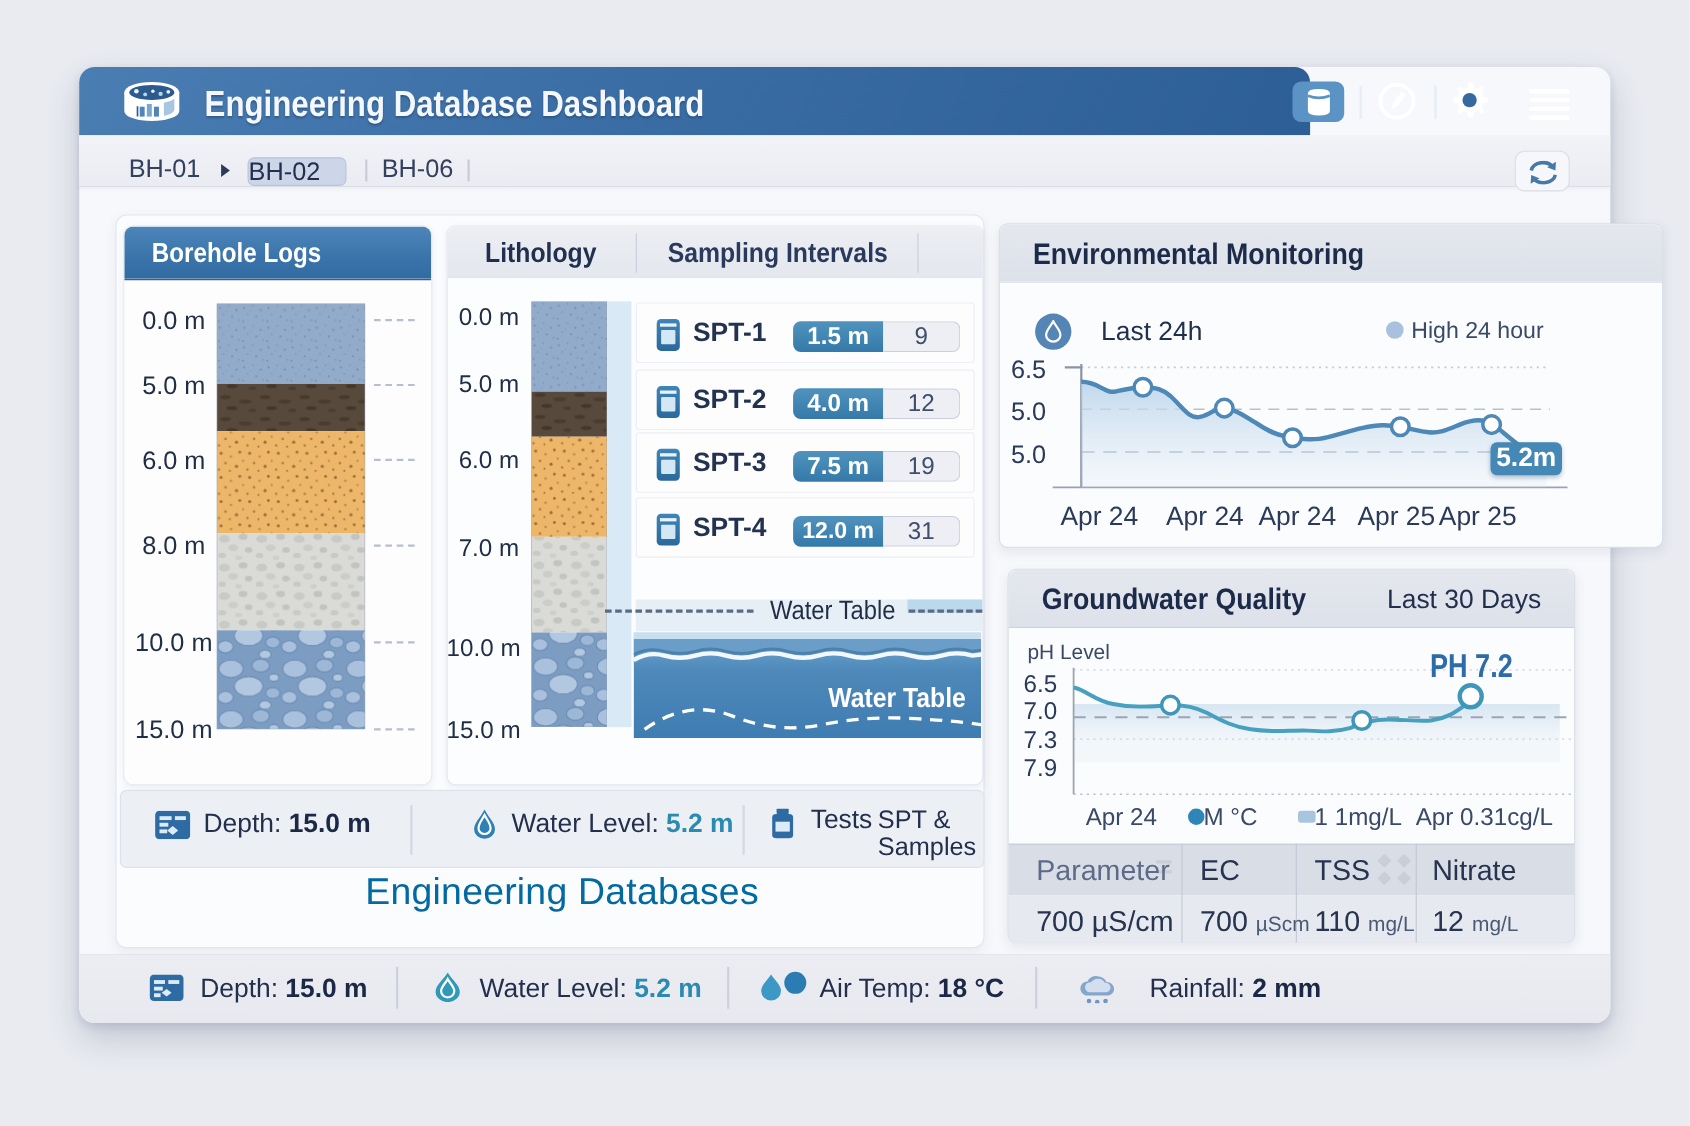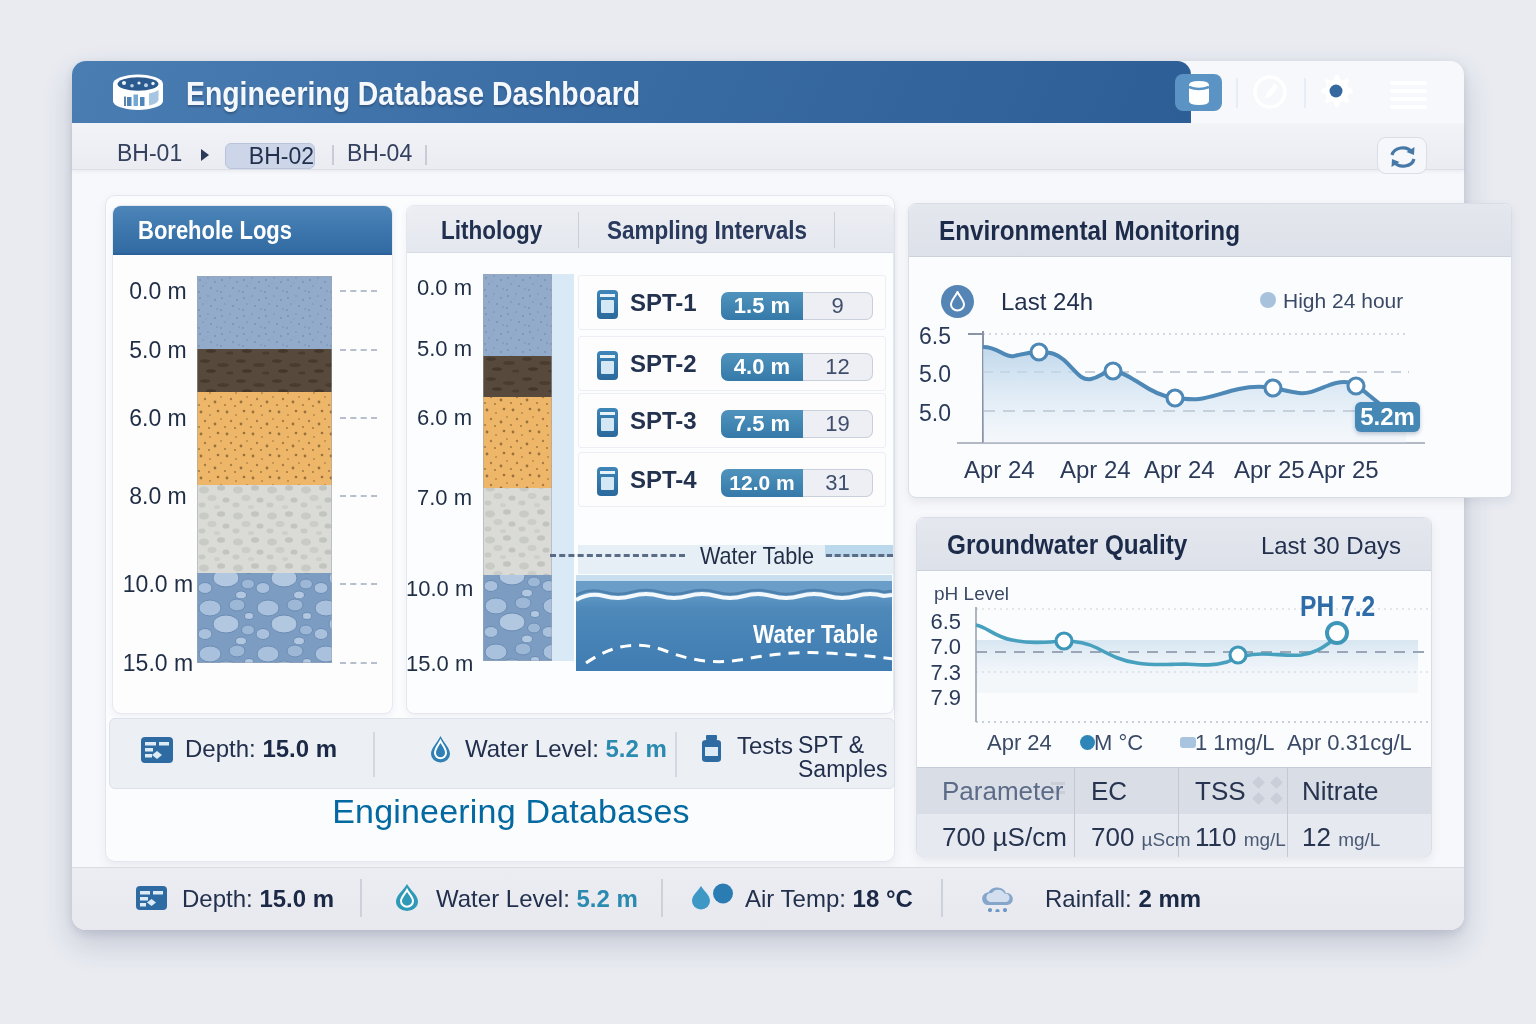--- a/index.html
+++ b/index.html
@@ -31,21 +31,21 @@
   #crumbs {
     position:absolute; left:0; top:62px; width:1392px; height:47px;
     background:linear-gradient(180deg,#f2f3f7,#eaecf2);
     border-bottom:1px solid #dcdfe7; box-shadow:0 2px 3px rgba(80,95,125,.07);
   }
   .crumb { position:absolute; top:17px; font-size:23px; color:#33415e; }
   .csep { position:absolute; top:22px; width:2px; height:20px; background:#c7ccd8; }
   #chip {
     position:absolute; left:153px; top:20px; width:90px; height:26px; border-radius:6px;
     background:#ccd6e8; border:1px solid #b9c4da; font-size:23px; color:#22304d;
-    text-align:right; line-height:24px; font-weight:500;
+    text-align:left; line-height:24px; font-weight:500;
   }
   #refresh {
     position:absolute; left:1305px; top:14px; width:50px; height:37px; border-radius:9px;
     background:#f6f7fa; border:1px solid #d9dde5;
   }
   
   #leftgroup {
     position:absolute; left:33px; top:134px; width:790px; height:667px;
     background:#fbfcfe; border:1px solid #e3e6ee; border-radius:10px;
     box-shadow:0 4px 10px rgba(70,85,120,.08);
@@ -172,21 +172,21 @@
     </div>
   </div>
 
   <div id="crumbs">
     <div class="crumb" style="left:45px">BH-01</div>
     <svg class="abs" style="left:127px;top:24px" width="12" height="16" viewBox="0 0 12 16">
         <path d="M2 2 L10 8 L2 14 Z" fill="#2a3a58"></path>
       </svg>
     <div id="chip">BH-02</div>
     <div class="csep" style="left:260px"></div>
-    <div class="crumb" style="left:275px">BH-04</div>
+    <div class="crumb" style="left:275px">BH-06</div>
     <div class="csep" style="left:353px"></div>
     <div id="refresh">
       <svg class="abs" style="left:11px;top:8px" width="28" height="22" viewBox="0 0 28 22">
         <path d="M3 9 A11 9 0 0 1 23 6" fill="none" stroke="#4679a8" stroke-width="3.2"></path>
         <path d="M25.5 1 L25 9 L17.5 6 Z" fill="#4679a8"></path>
         <path d="M25 13 A11 9 0 0 1 5 16" fill="none" stroke="#4679a8" stroke-width="3.2"></path>
         <path d="M2.5 21 L3 13 L10.5 16 Z" fill="#4679a8"></path>
       </svg>
     </div>
   </div>

